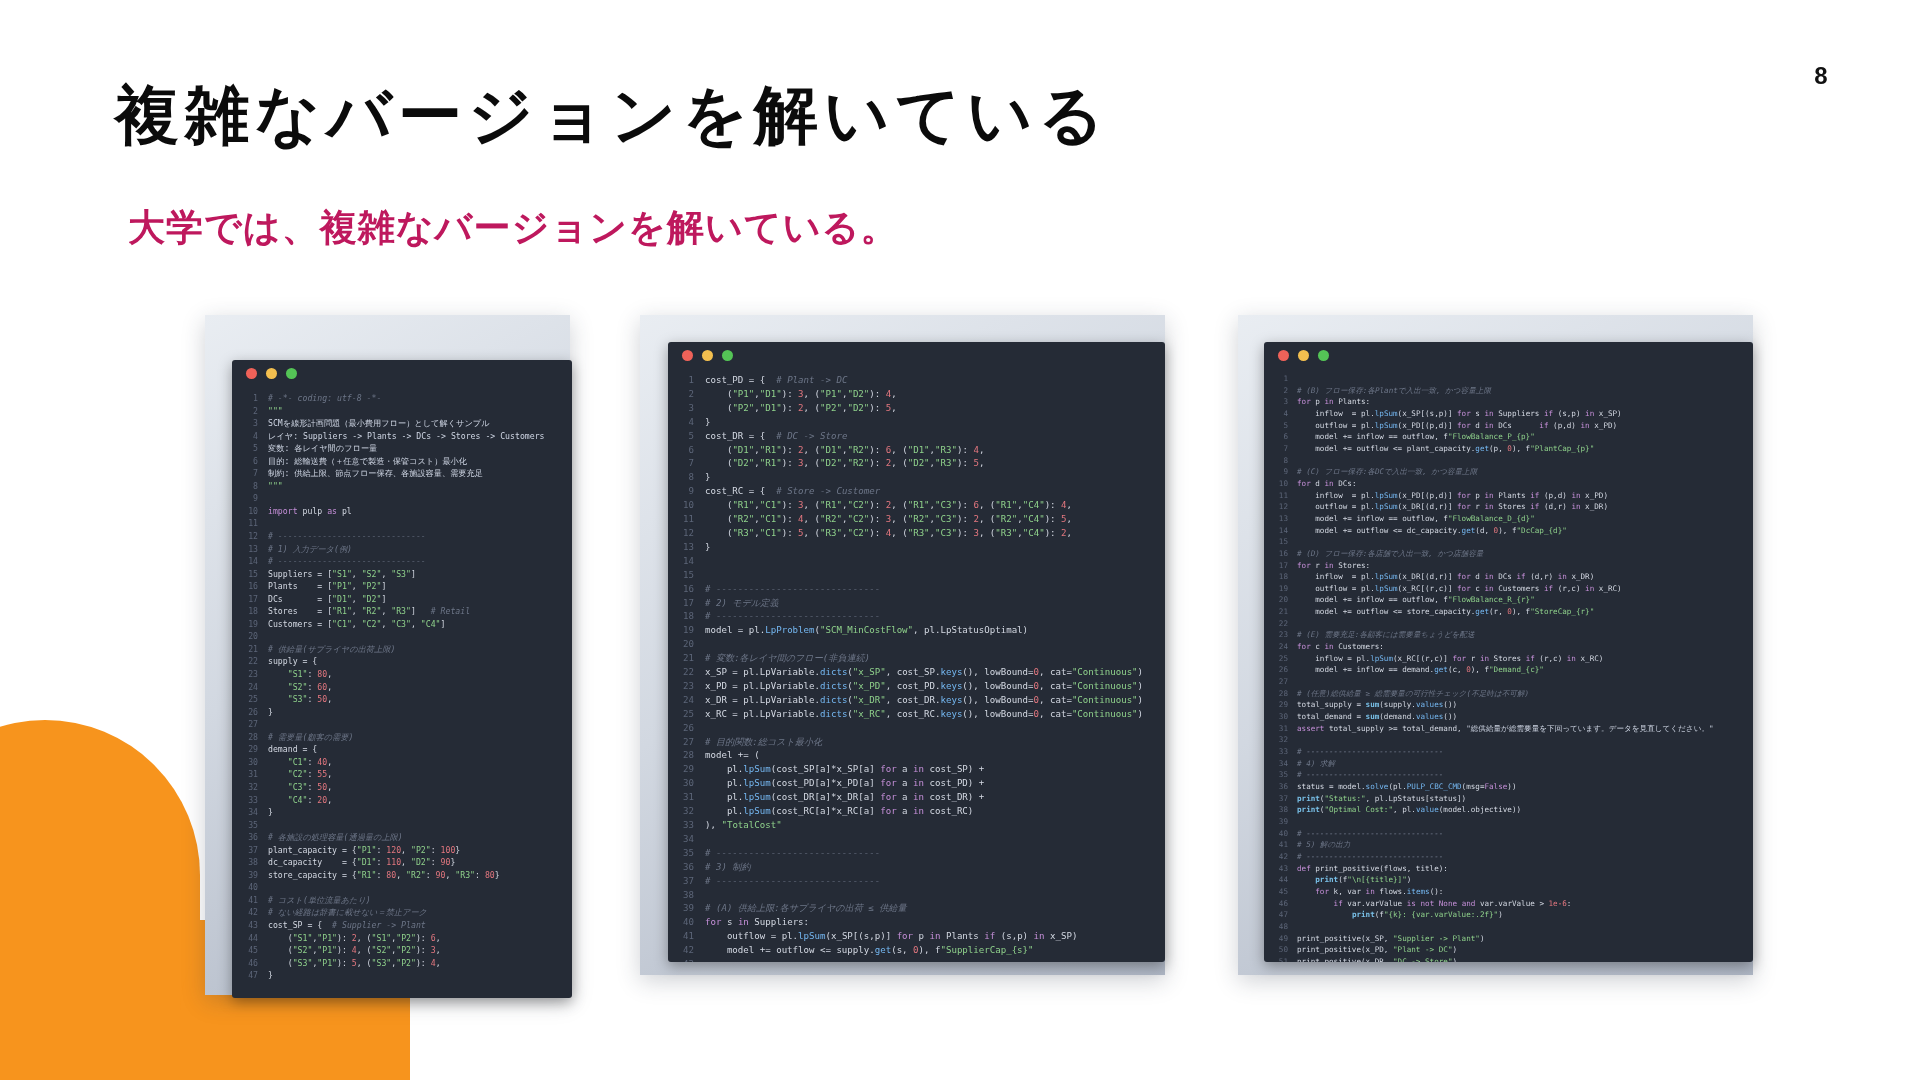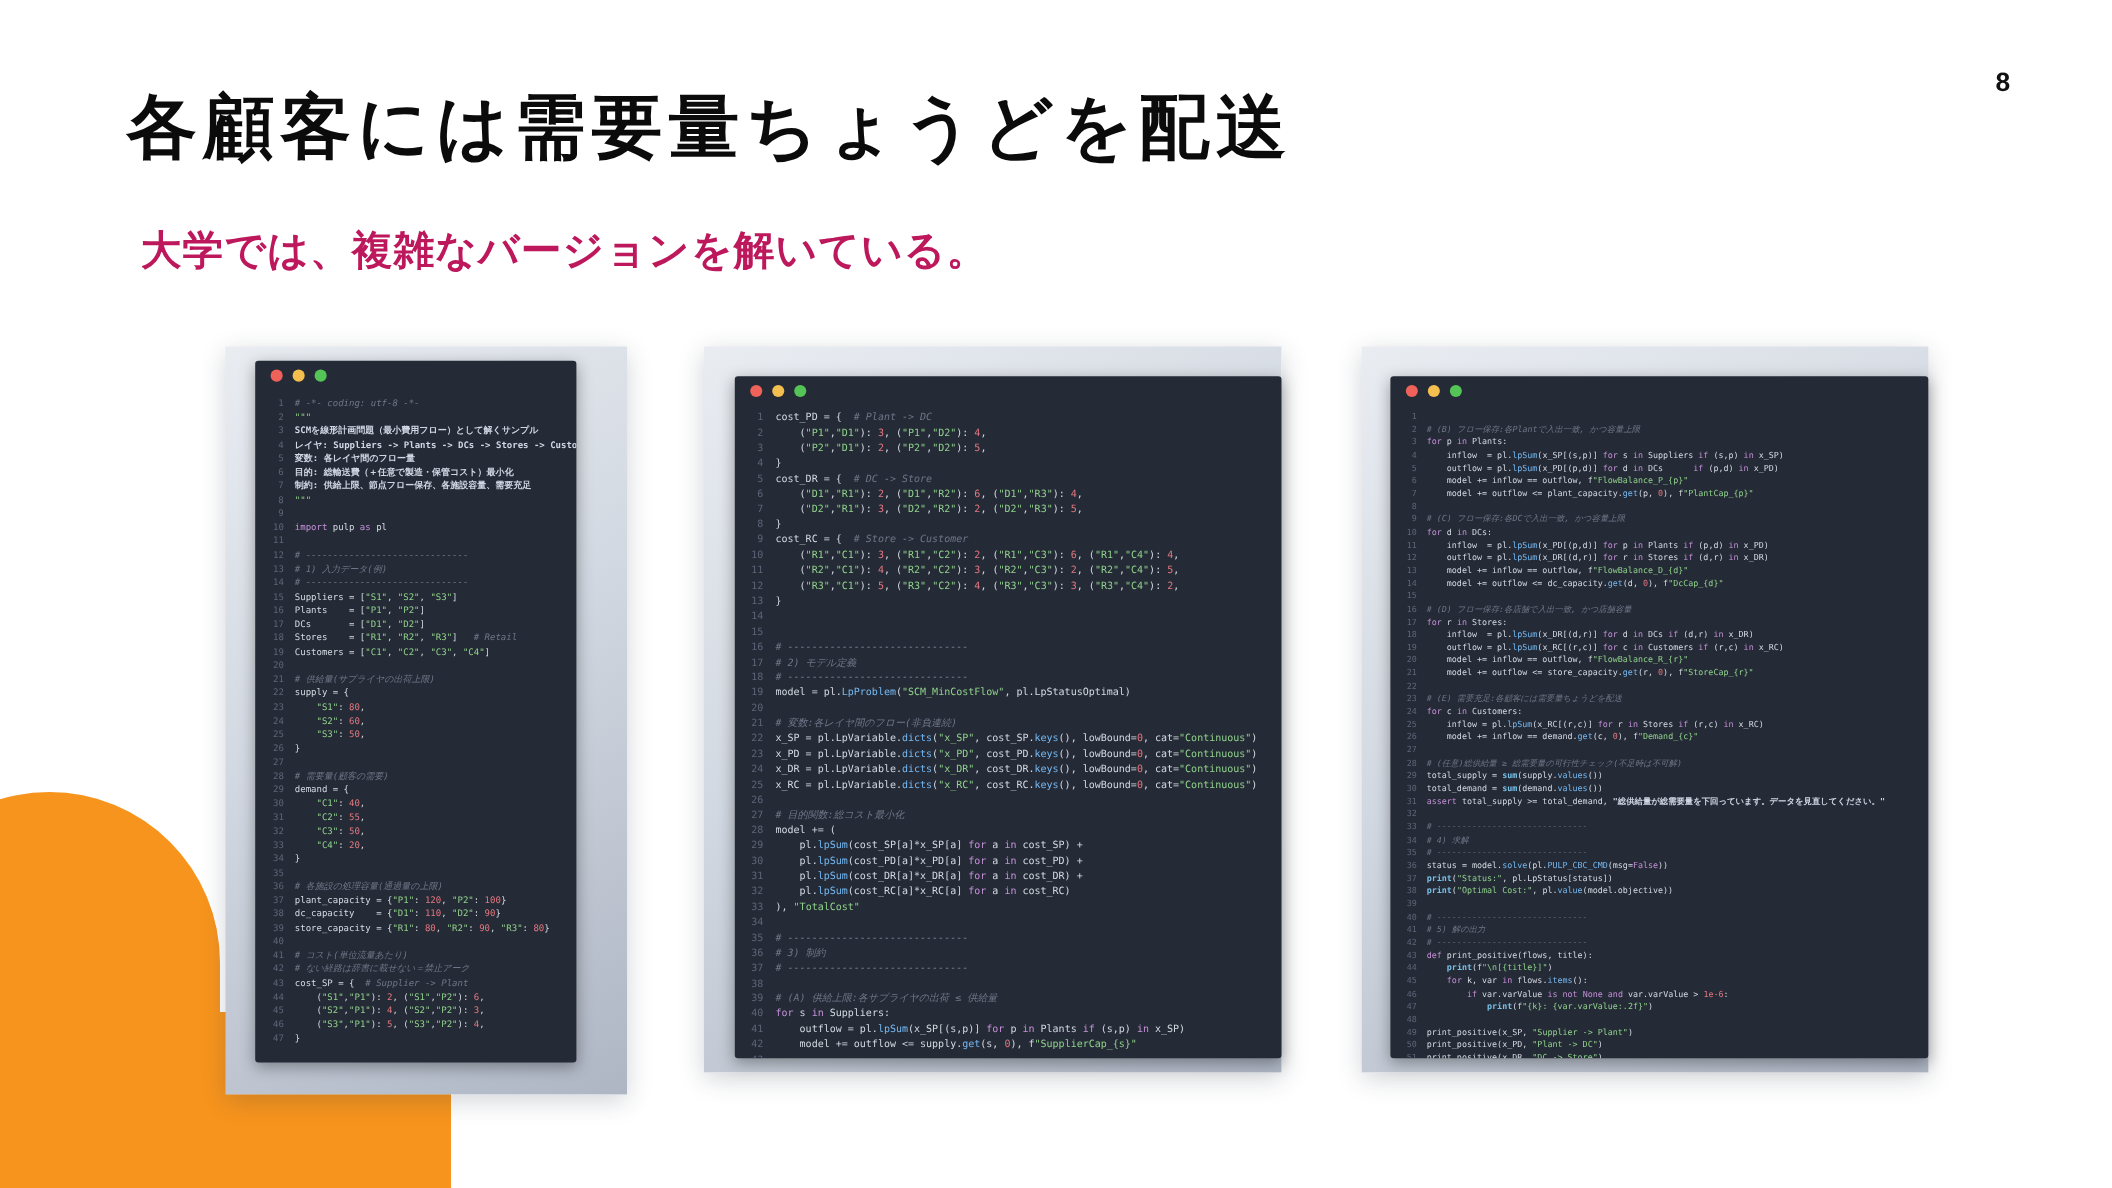--- a/index.html
+++ b/index.html
@@ -83,30 +83,30 @@
   .ln {
     display: inline-block;
     text-align: right;
     color: #5c6578;
     user-select: none;
   }
   .row { display: block; }
 
   
   .cm  { color: #6d7688; font-style: italic; }       
-  .ja  { color: #cfd6e4; font-weight: 700; }          
+  .ja  { color: #cfd6e4; font-weight: 400; }          
   .str { color: #8fd18b; }                            
   .kw  { color: #c58fd8; }                            
   .fn  { color: #75b8f2; }                            
   .num { color: #e3777f; }
   .bi  { color: #79c0e8; font-weight: bold; }
 
   
   #frame1 { left: 205px;  top: 315px; width: 365px; height: 680px; }
-  #win1   { left: 232px;  top: 328px; width: 292px; height: 638px; }
+  #win1   { left: 232px;  top: 360px; width: 340px; height: 638px; }
   #frame2 { left: 640px;  top: 315px; width: 525px; height: 660px; }
   #win2   { left: 668px;  top: 342px; width: 497px; height: 620px; }
   #frame3 { left: 1238px; top: 315px; width: 515px; height: 660px; }
   #win3   { left: 1264px; top: 342px; width: 489px; height: 620px; }
 
   #code1 { font-size: 8.2px;  line-height: 12.55px; padding: 6px 0 0 4px; }
   #code1 .ln { width: 22px; margin-right: 10px; }
   #code2 { font-size: 9.1px;  line-height: 13.9px; padding: 6px 0 0 6px; }
   #code2 .ln { width: 20px; margin-right: 11px; }
   #code3 { font-size: 7.6px;  line-height: 11.65px; padding: 5px 0 0 6px; }
@@ -117,21 +117,21 @@
 
 <div id="slide">
 
   <div class="blob-wrap">
     <div class="blob-a"></div>
     <div class="blob-b"></div>
     <div class="blob-c"></div>
   </div>
 
   <div class="page-number">8</div>
-  <h1 class="title">各顧客には需要量ちょうどを配送</h1>
+  <h1 class="title">複雑なバージョンを解いている</h1>
   <h2 class="subtitle">大学では、複雑なバージョンを解いている。</h2>
 
   <div class="panels">
 
     <div class="frame" id="frame1"></div>
     <div class="window" id="win1">
       <div class="titlebar">
         <span class="dot red"></span>
         <span class="dot yellow"></span>
         <span class="dot green"></span>

